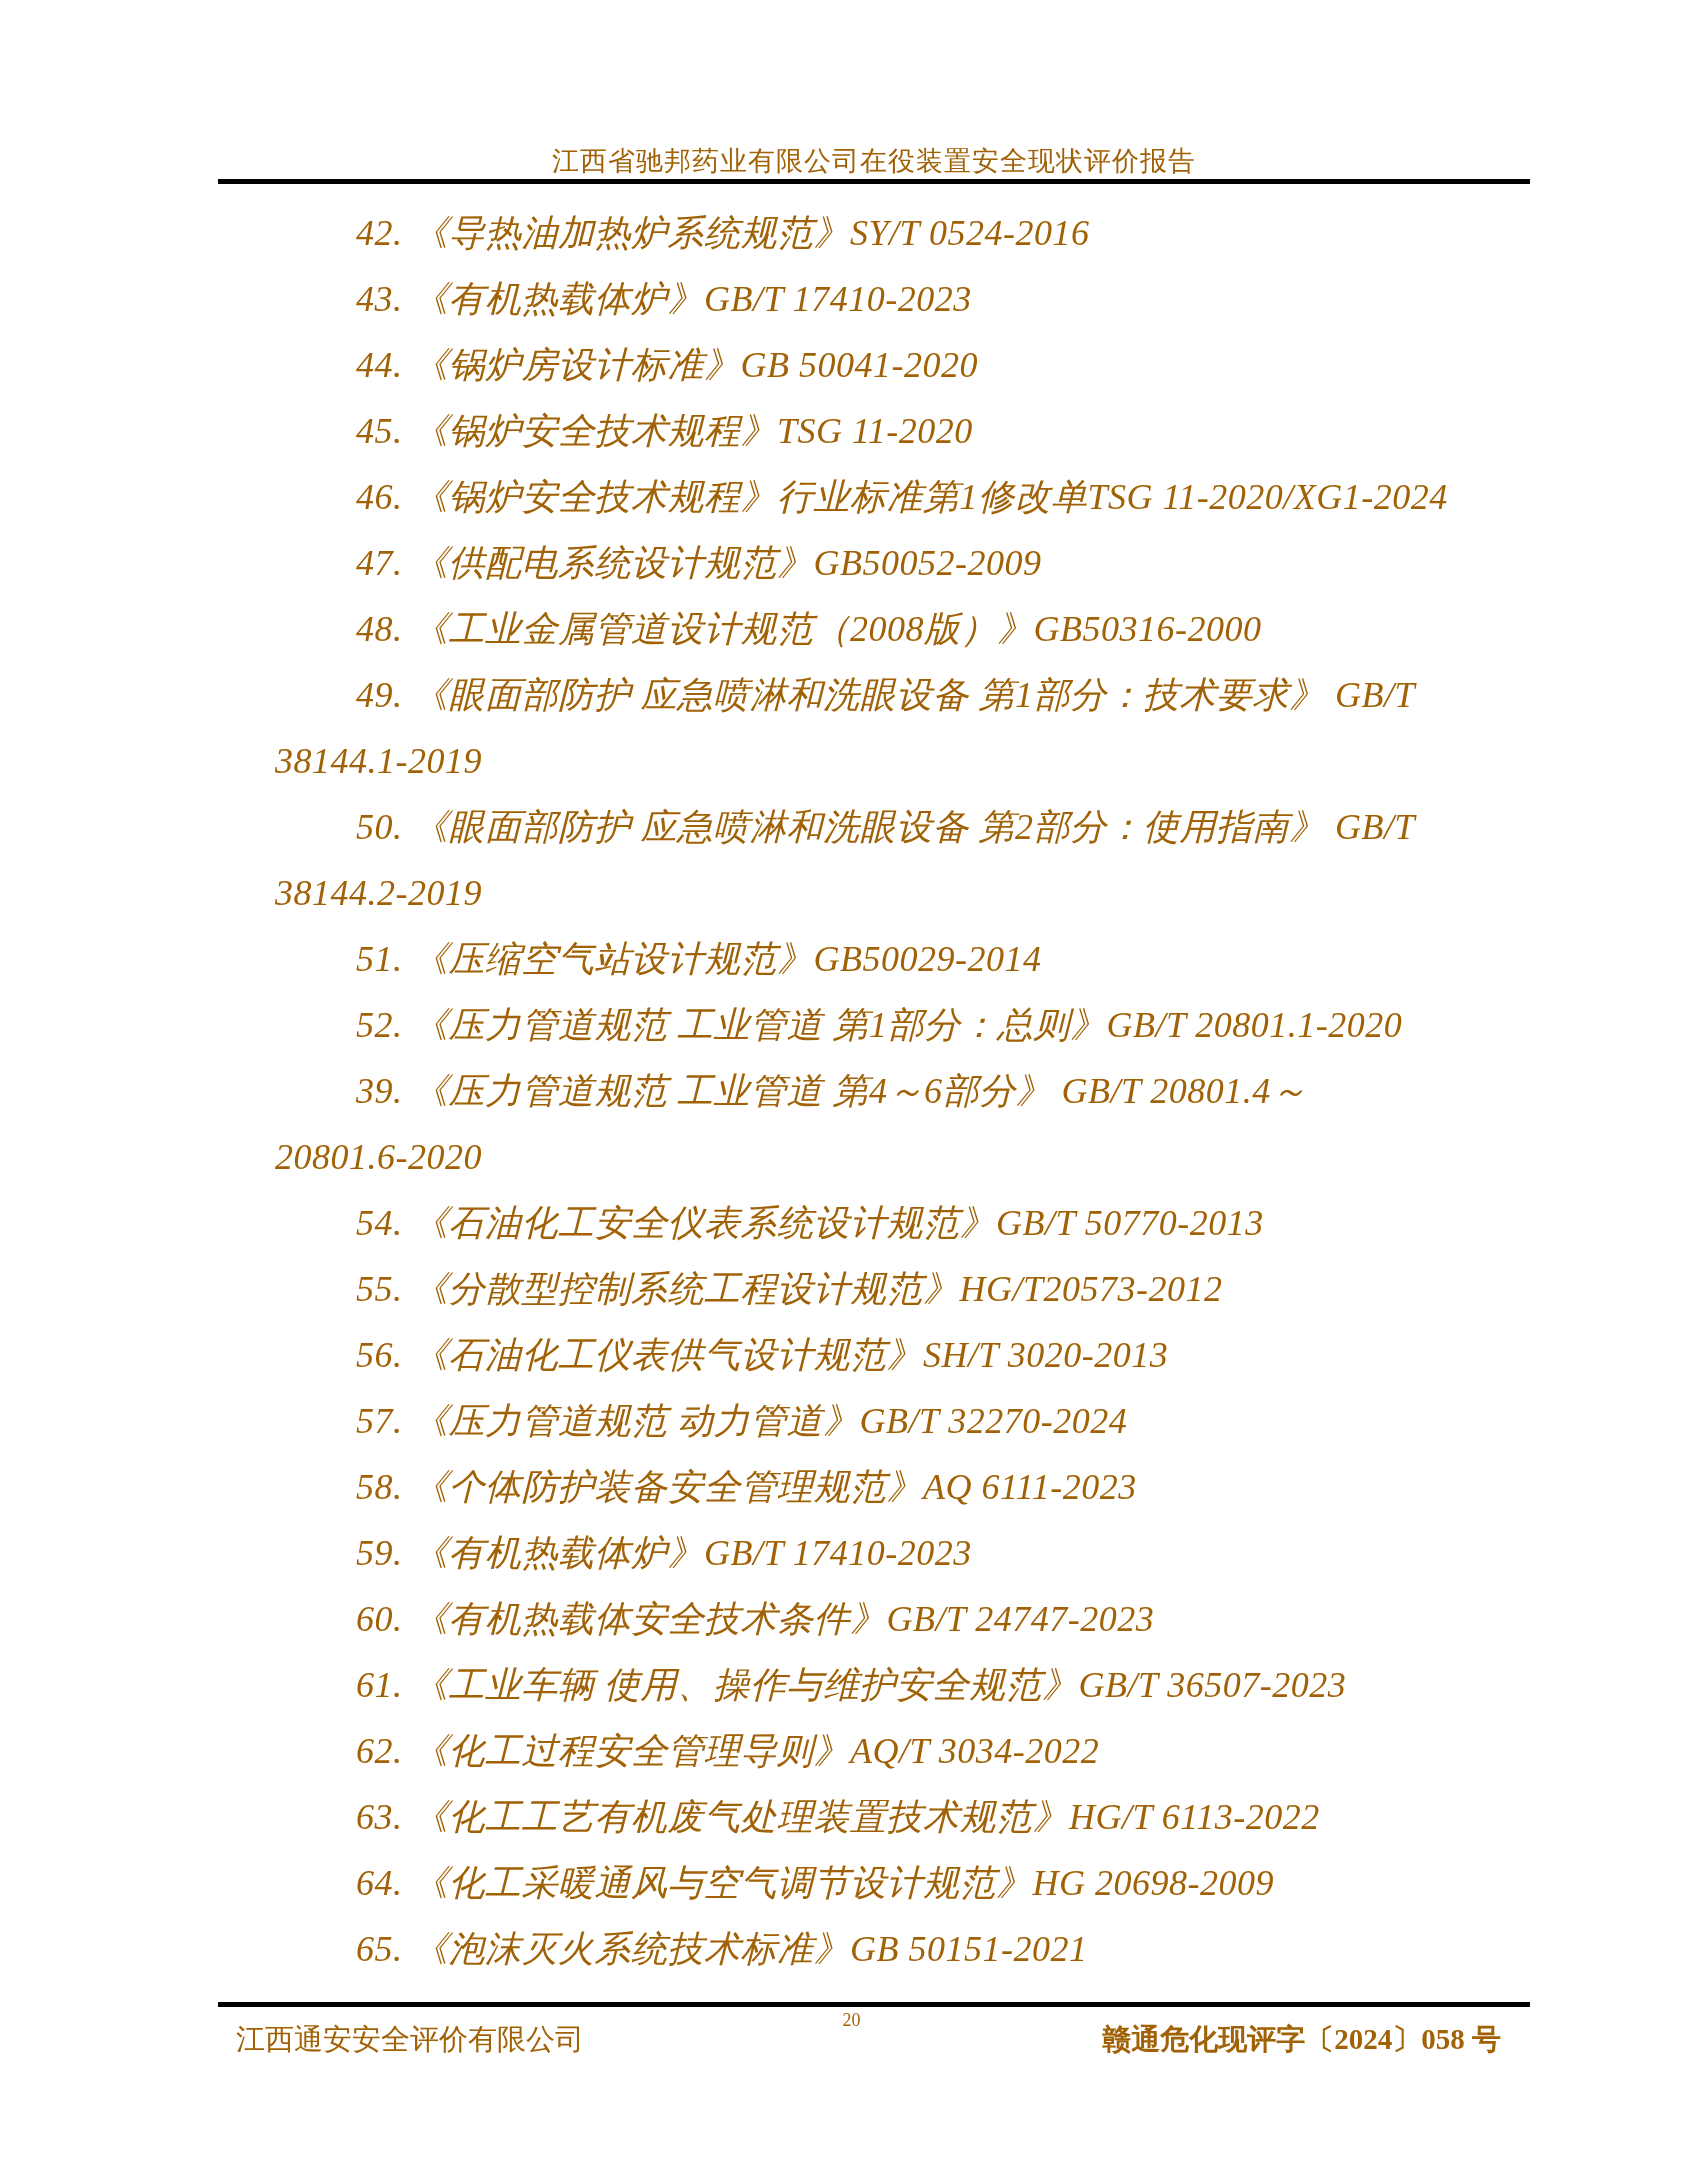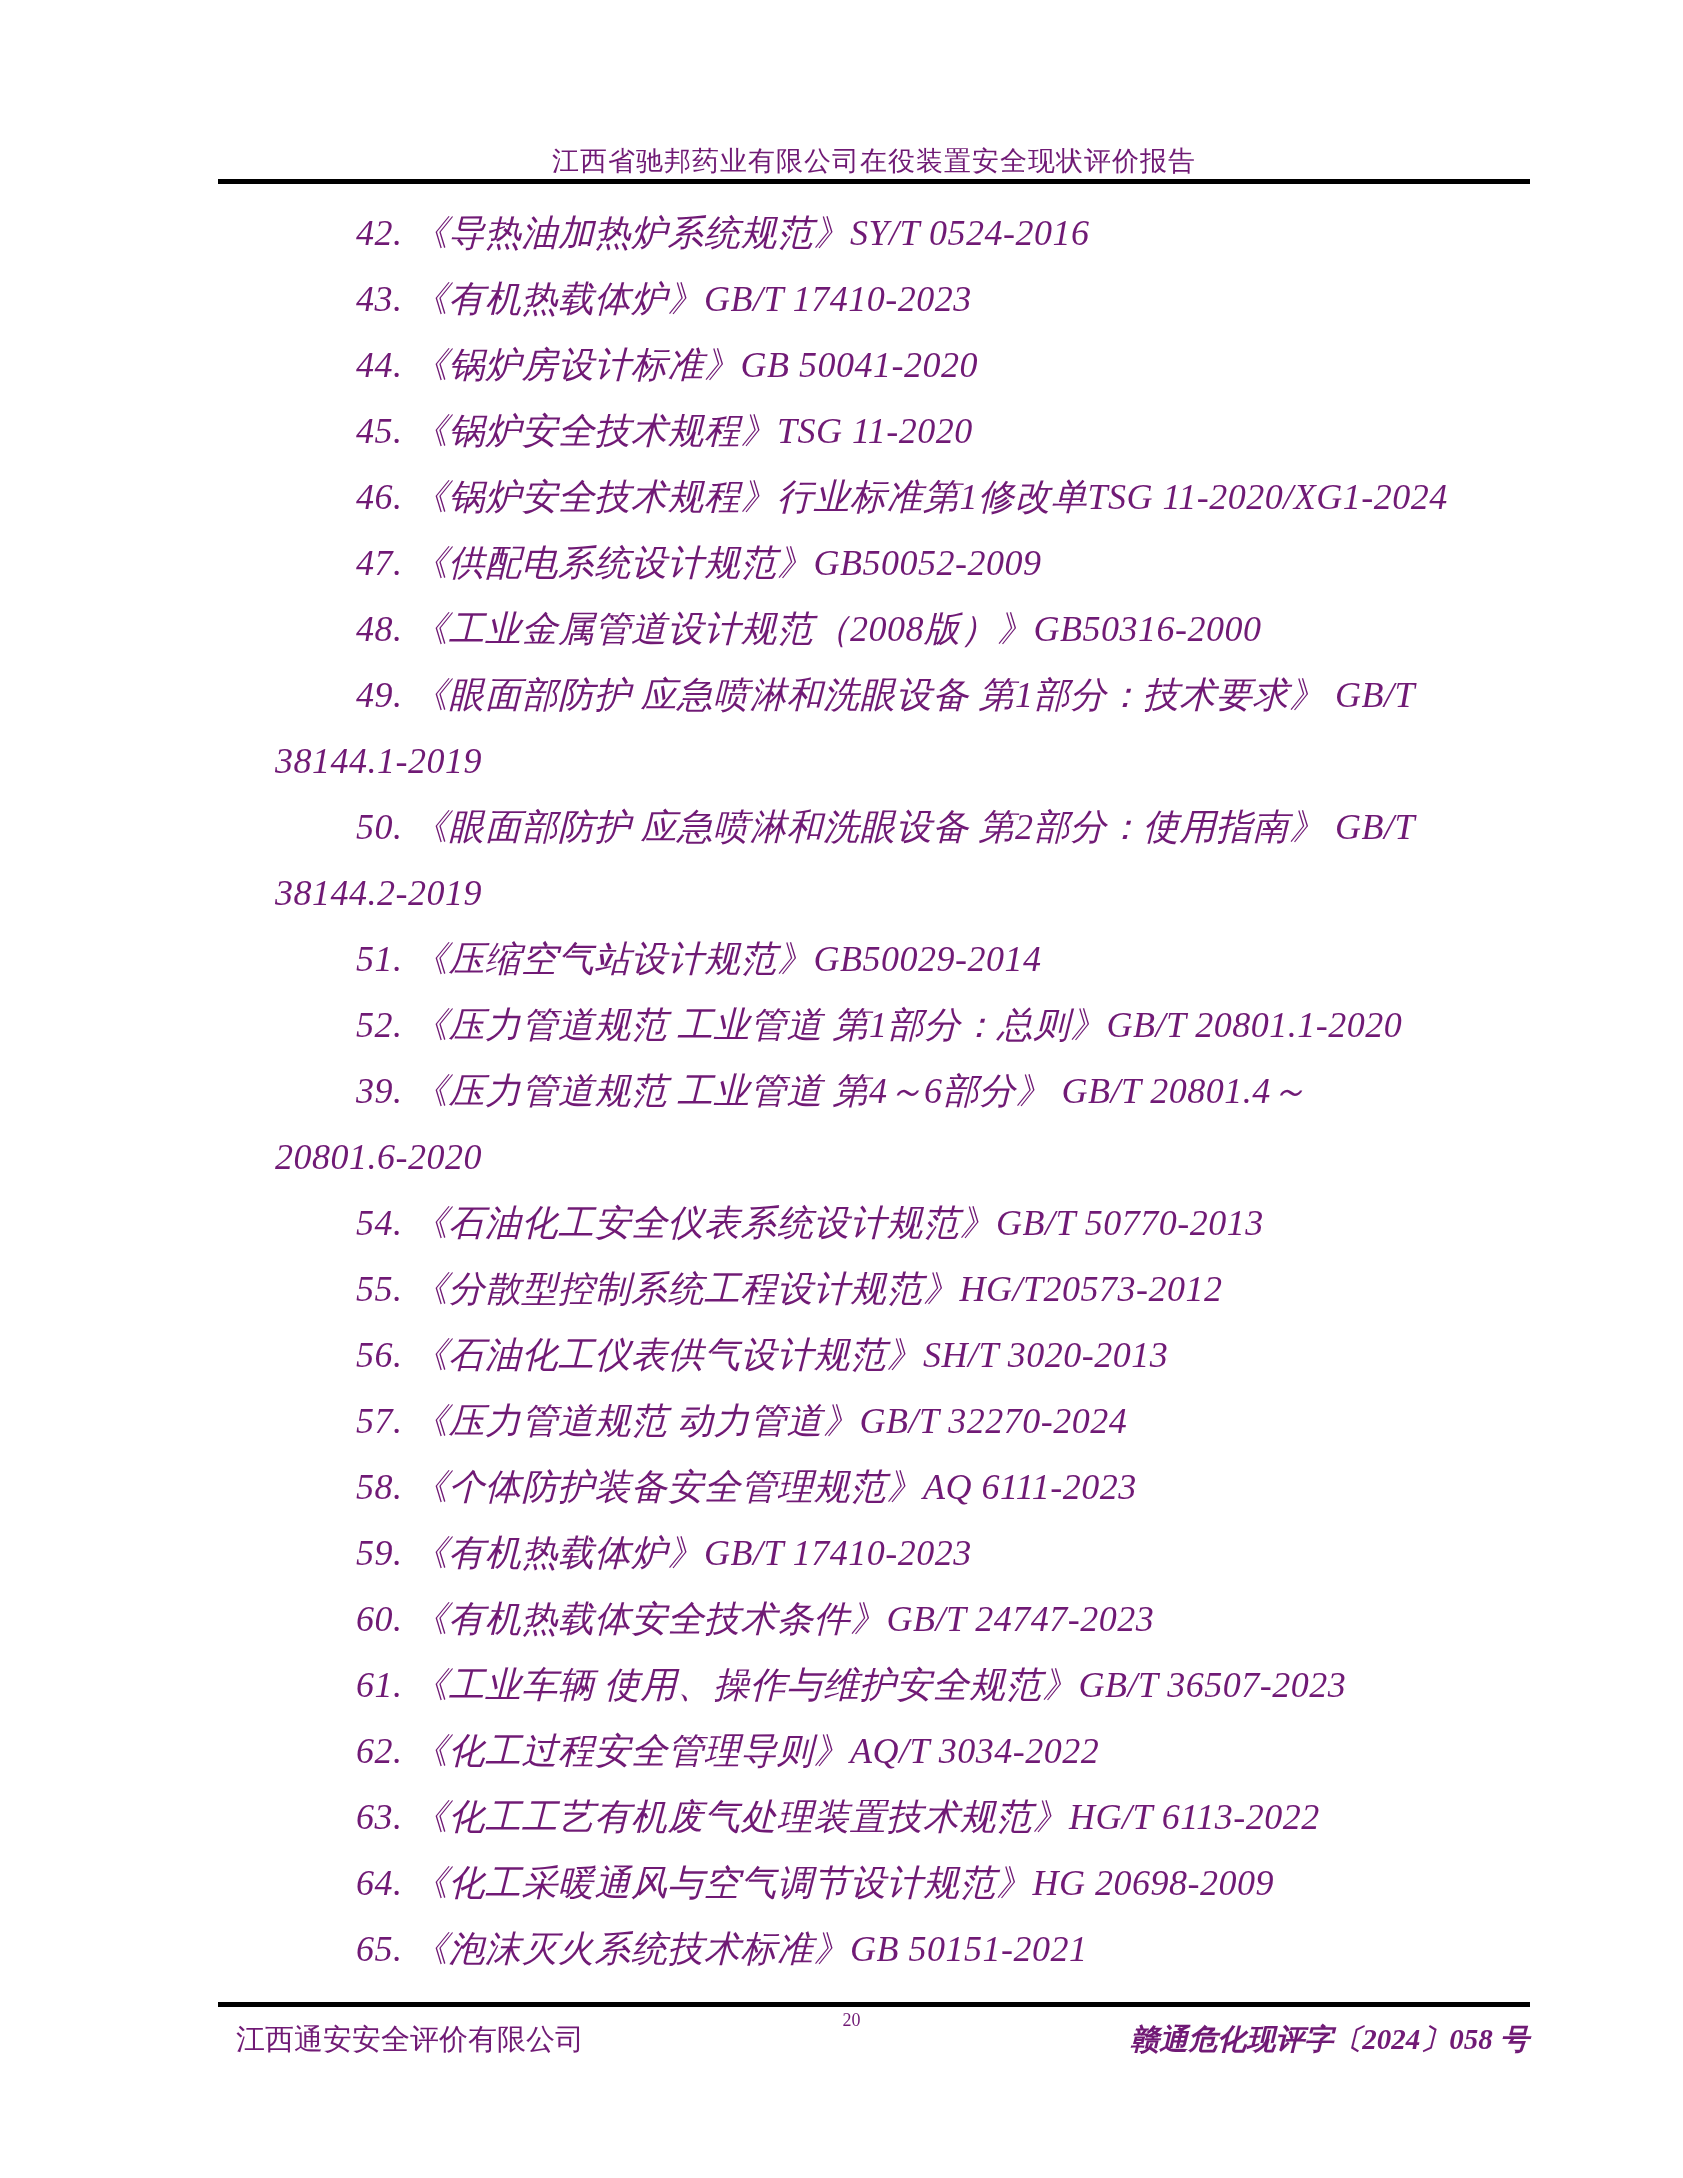--- a/index.html
+++ b/index.html
@@ -6,21 +6,21 @@
     margin: 0;
     padding: 0;
     background: #ffffff;
   }
   .page {
     position: relative;
     width: 1683px;
     height: 2178px;
     background: #ffffff;
     font-family: "Liberation Serif", "DejaVu Serif", serif;
-    color: #701a75;
+    color: #a16207;
     overflow: hidden;
   }
   
   .header-title {
     position: absolute;
     top: 143px;
     left: 218px;
     width: 1312px;
     text-align: center;
     font-size: 27px;
@@ -73,25 +73,24 @@
     position: absolute;
     top: 2010px;
     left: 218px;
     width: 1267px;
     text-align: center;
     font-size: 18px;
   }
   .footer-doc-number {
     position: absolute;
     top: 2020px;
-    right: 154px;
+    right: 182px;
     font-size: 29px;
     font-weight: bold;
     white-space: nowrap;
-    font-style: italic;
   }
 </style>
 </head>
 <body>
 
 <div class="page">
 
   <div class="header-title">江西省驰邦药业有限公司在役装置安全现状评价报告</div>
 
   <div class="header-rule"></div>

